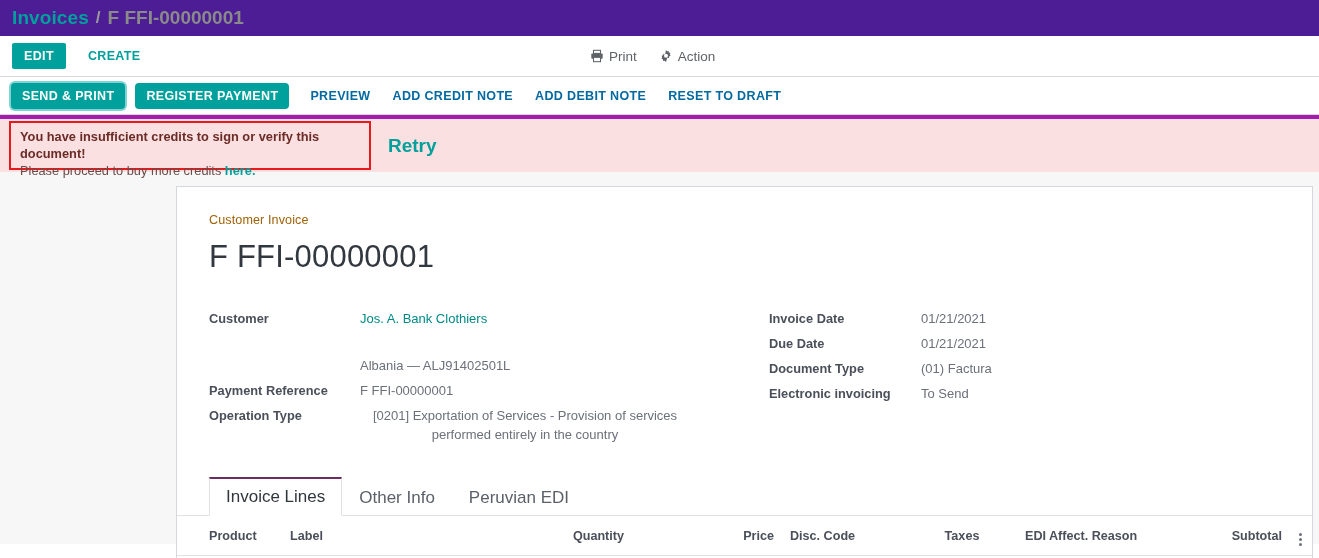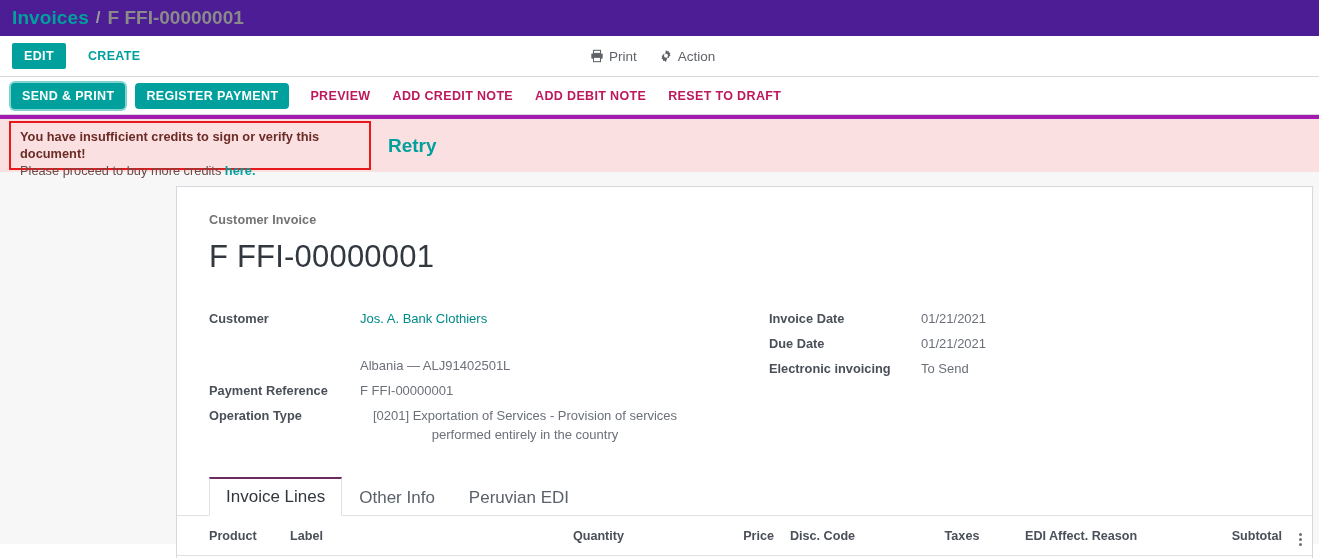--- a/index.html
+++ b/index.html
@@ -101,21 +101,21 @@
     background: #fff;
   }
   .act {
     font-size: 12.5px;
     font-weight: bold;
     letter-spacing: .35px;
     font-family: "Liberation Sans", sans-serif;
     cursor: pointer;
     border: none;
     background: transparent;
-    color: #be185d;
+    color: #0369a1;
     padding: 6px 11px;
   }
   .act.primary {
     background: #00a09d;
     color: #ffffff;
     border-radius: 4px;
   }
   .act.primary.focused {
     box-shadow: 0 0 0 2px #7fd3d1;
   }
@@ -173,22 +173,22 @@
     min-height: 360px;
     background: #ffffff;
     border: 1px solid #d5d8dc;
     border-bottom: none;
     padding: 26px 32px 0 32px;
     position: relative;
   }
 
   .doc-kind {
     font-size: 12.6px;
-    font-weight: bold;
-    color: #737373;
+    font-weight: normal;
+    color: #a16207;
     letter-spacing: .1px;
   }
   .doc-title {
     font-size: 31px;
     color: #32383f;
     margin-top: 12px;
     letter-spacing: .2px;
   }
 
   
@@ -382,20 +382,24 @@
       </div>
 
       <div class="col-right">
         <div class="frow">
           <div class="flabel">Invoice Date</div>
           <div class="fvalue">01/21/2021</div>
         </div>
         <div class="frow">
           <div class="flabel">Due Date</div>
           <div class="fvalue">01/21/2021</div>
+        </div>
+        <div class="frow">
+          <div class="flabel">Document Type</div>
+          <div class="fvalue">(01) Factura</div>
         </div>
         <div class="frow">
           <div class="flabel">Electronic invoicing</div>
           <div class="fvalue">To Send</div>
         </div>
       </div>
     </div>
 
     <div class="tabs">
       <div class="tab active">Invoice Lines</div>

